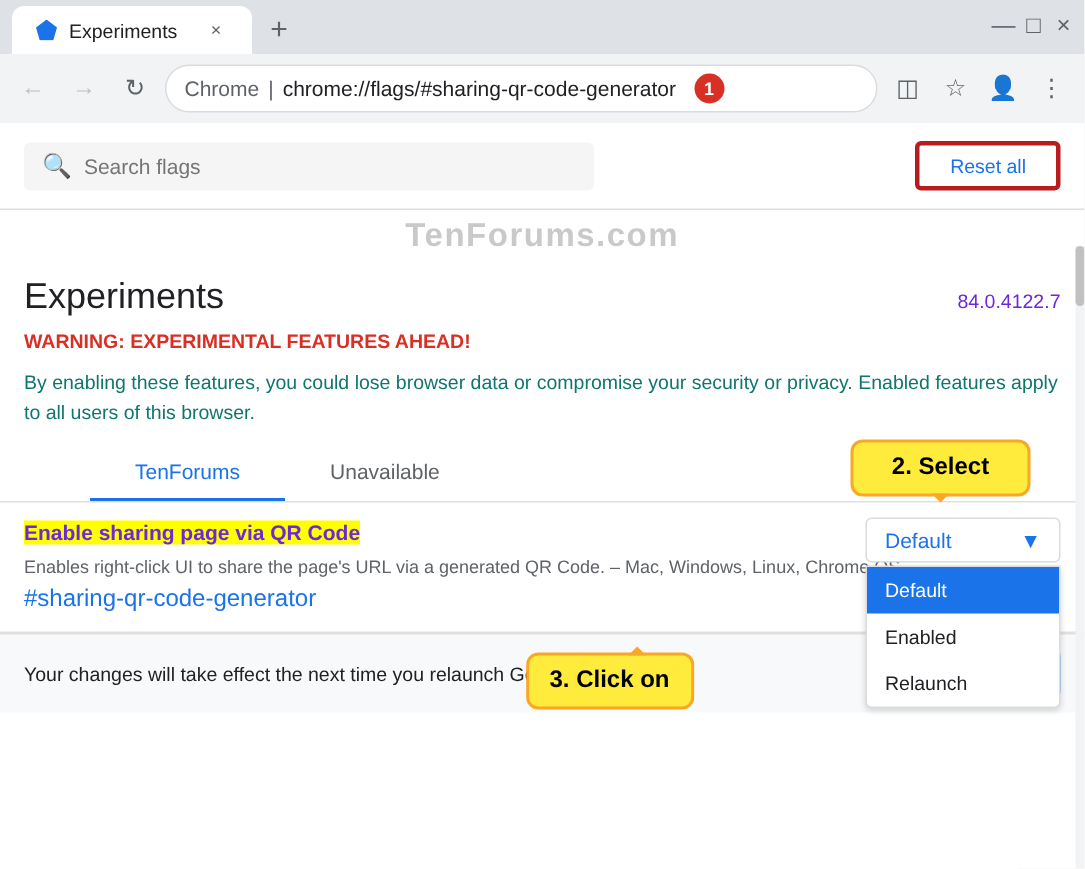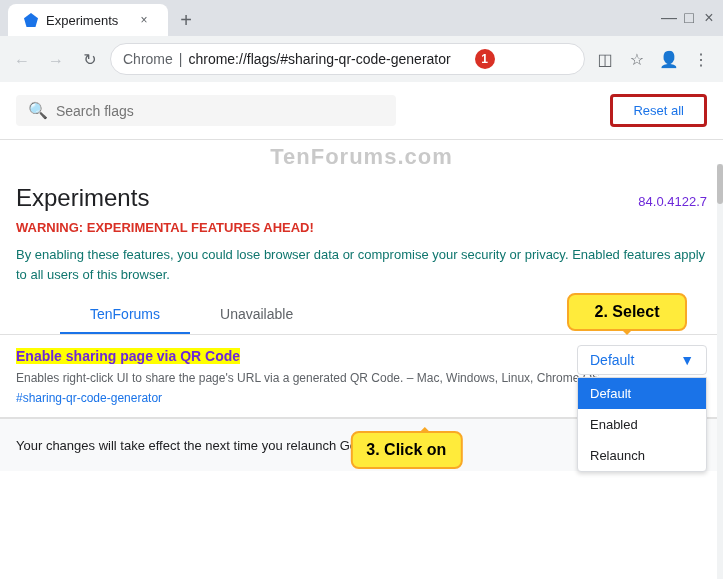--- a/index.html
+++ b/index.html
@@ -81,21 +81,21 @@
     }
     .nav-btn.disabled { color: #bdc1c6; cursor: default; }
     .address-bar {
       flex: 1;
       height: 32px;
       background: #fff;
       border-radius: 16px;
       display: flex;
       align-items: center;
       padding: 0 12px;
-      gap: 20px;
+      gap: 8px;
       font-size: 14px;
       border: 1px solid #dadce0;
     }
     .address-text { display: flex; align-items: center; gap: 4px; font-size: 14px; }
     .address-chrome { color: #5f6368; }
     .address-divider { color: #5f6368; margin: 0 2px; }
     .address-url { color: #202124; }
     .circle-badge {
       width: 20px; height: 20px;
       background: #d93025;
@@ -256,21 +256,21 @@
       margin-top: 42px;
     }
     .flag-desc {
       font-size: 12px;
       color: #5f6368;
       margin-top: 4px;
       line-height: 1.5;
     }
     .flag-link {
       color: #1a73e8;
-      font-size: 12px;
+      font-size: 16px;
       text-decoration: none;
       display: block;
       margin-top: 4px;
     }
 
     
     .flag-dropdown-wrap {
       position: absolute;
       right: 16px;
       top: 10px;

